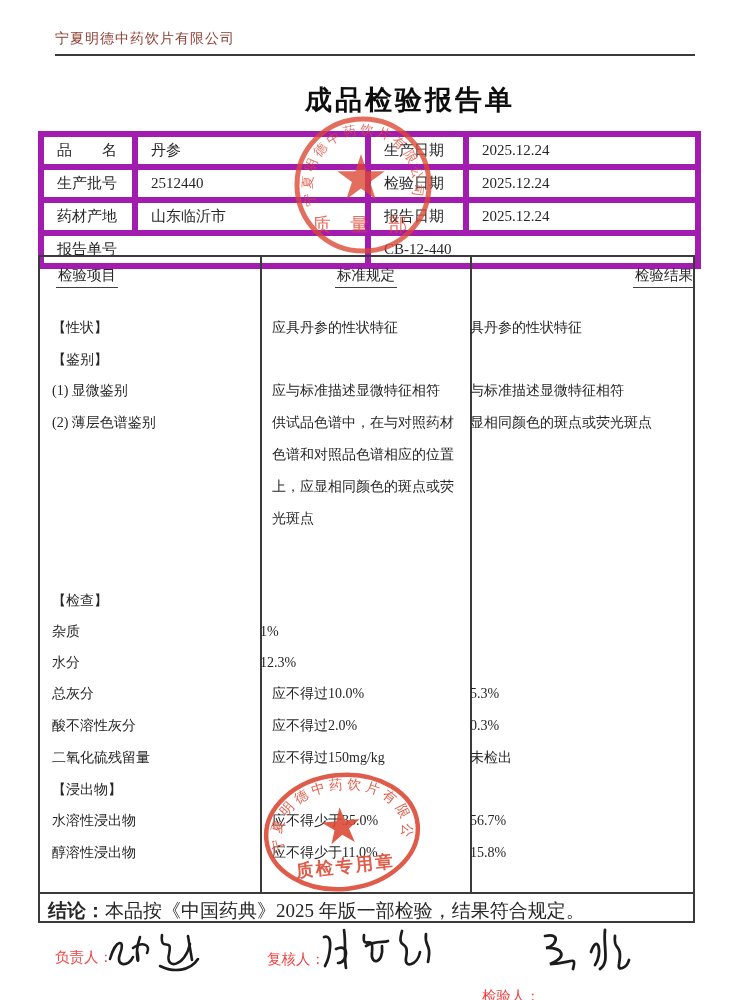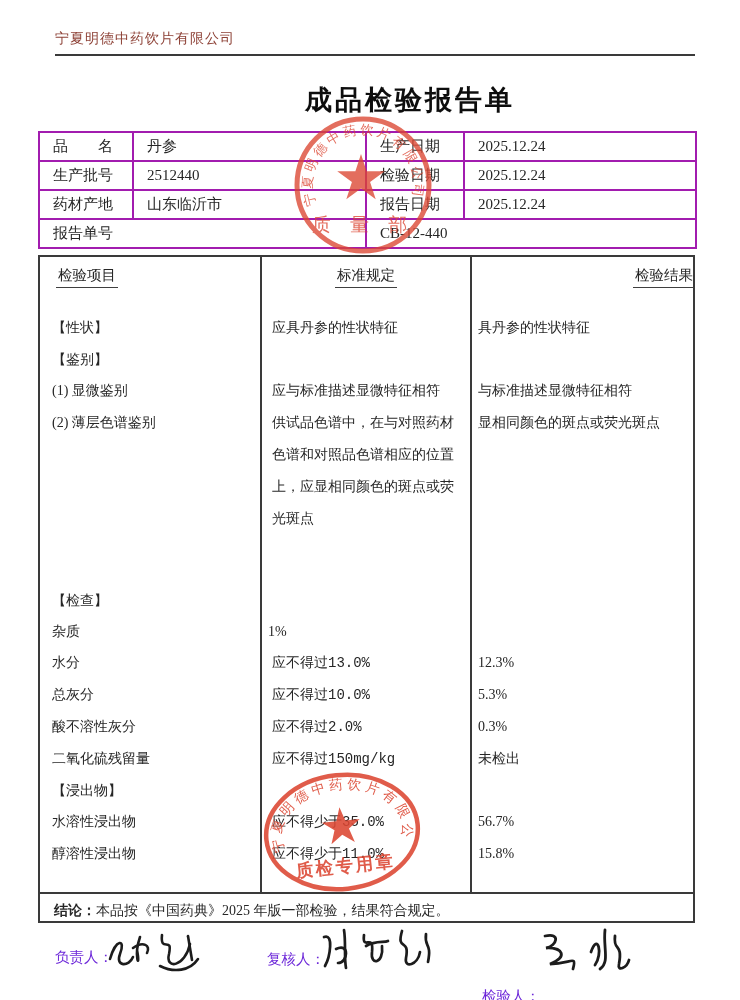--- a/index.html
+++ b/index.html
@@ -10,42 +10,42 @@
   }
   
   .hdr{position:absolute;top:30px;left:55px;right:45px;display:flex;justify-content:space-between;
        font-size:14px;color:#8d4136;letter-spacing:1px;}
   .hdr-line{position:absolute;top:54px;left:55px;right:45px;height:2px;background:#3a3a3a;}
   .title{position:absolute;top:82px;left:0;width:100%;text-align:center;
          font-size:27px;font-weight:bold;letter-spacing:3px;color:#0d0d0d;margin-left:40px;}
   
   table.info{position:absolute;top:131px;left:38px;width:657px;border-collapse:collapse;
              table-layout:fixed;font-size:15px;color:#262626;}
-  table.info td{border:2px solid #a21caf;height:27px;padding:0 4px 0 13px;white-space:nowrap;overflow:hidden;}
+  table.info td{border:6px solid #a21caf;height:27px;padding:0 4px 0 13px;white-space:nowrap;overflow:hidden;}
   
   .main{position:absolute;top:255px;left:38px;width:657px;height:668px;
         border:2px solid #3a3a3a;box-sizing:border-box;font-size:14px;color:#262626;}
   .vline{position:absolute;top:0;width:2px;height:635px;background:#3a3a3a;}
   .vl1{left:220px;} .vl2{left:430px;}
   .mh{position:absolute;top:9px;font-size:14.5px;}
   .mh span{display:inline-block;border-bottom:1.5px solid #3f3f3f;padding:0 2px 2px 2px;}
   .mh1{left:16px;}
   .mh2{left:222px;width:208px;text-align:center;}
   .mh3{left:432px;width:223px;text-align:right;}
   .rows{position:absolute;top:55px;left:0;right:0;}
   .r{display:flex;line-height:31px;}
   .r.gap{margin-top:50px;}
   .c1{width:220px;padding-left:12px;box-sizing:border-box;flex:none;}
-  .c2{width:210px;padding-left:12px;padding-right:6px;box-sizing:border-box;flex:none;line-height:32px;font-family:Liberation Mono, monospace;}
-  .c3{width:225px;padding-left:8px;box-sizing:border-box;flex:none;}
+  .c2{width:210px;padding-left:12px;padding-right:6px;box-sizing:border-box;flex:none;line-height:32px;}
+  .c3{width:225px;box-sizing:border-box;flex:none;}
   .cline{position:absolute;left:0;right:0;top:635px;height:2px;background:#3a3a3a;}
-  .concl{position:absolute;left:14px;right:8px;top:640px;font-size:14px;line-height:28px;white-space:nowrap;}
+  .concl{position:absolute;left:8px;right:8px;top:640px;font-size:19px;line-height:28px;white-space:nowrap;}
   .concl b{font-weight:bold;}
   
-  .sig-label{position:absolute;font-size:14.5px;color:#6d28d9;}
+  .sig-label{position:absolute;font-size:14.5px;color:#ef4444;}
   .sig-svg{position:absolute;}
   
   .stamp{position:absolute;pointer-events:none;}
   .stamp1{left:290px;top:112px;opacity:0.78;}
   .stamp2{left:258px;top:770px;opacity:0.88;}
 </style>
 </head>
 <body>
 
 <div class="page">
@@ -123,21 +123,20 @@
         <div class="c1">【检查】</div>
           <div class="c2"></div>
           <div class="c3"></div>
       </div>
       <div class="r">
         <div class="c1">杂质</div>
           <div class="c3">1%</div>
       </div>
       <div class="r">
         <div class="c1">水分</div>
-          <div class="c2">应不得过13.0%</div>
           <div class="c3">12.3%</div>
       </div>
       <div class="r">
         <div class="c1">总灰分</div>
           <div class="c2">应不得过10.0%</div>
           <div class="c3">5.3%</div>
       </div>
       <div class="r">
         <div class="c1">酸不溶性灰分</div>
           <div class="c2">应不得过2.0%</div>

